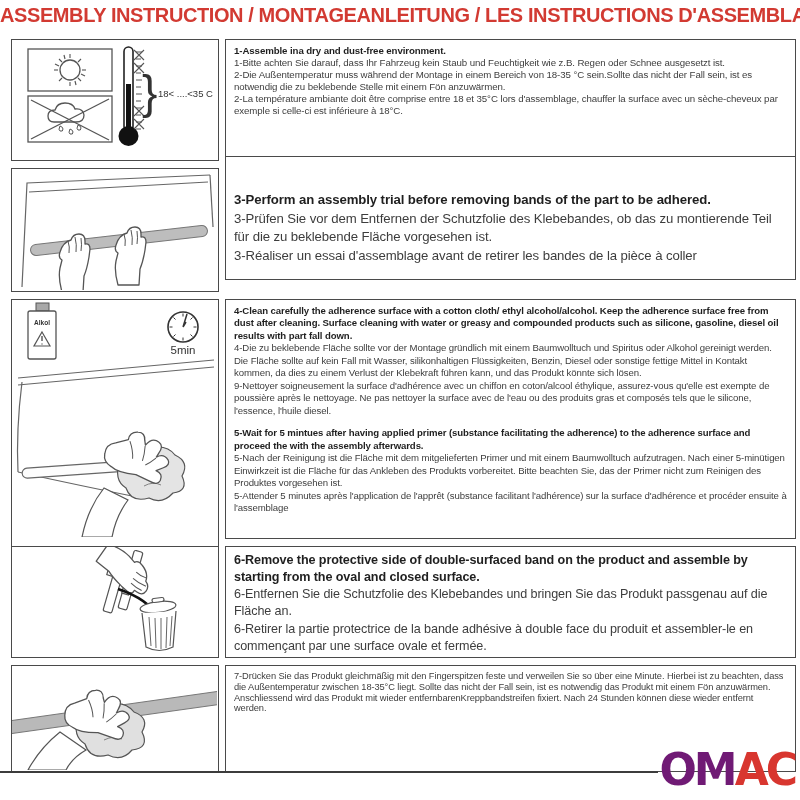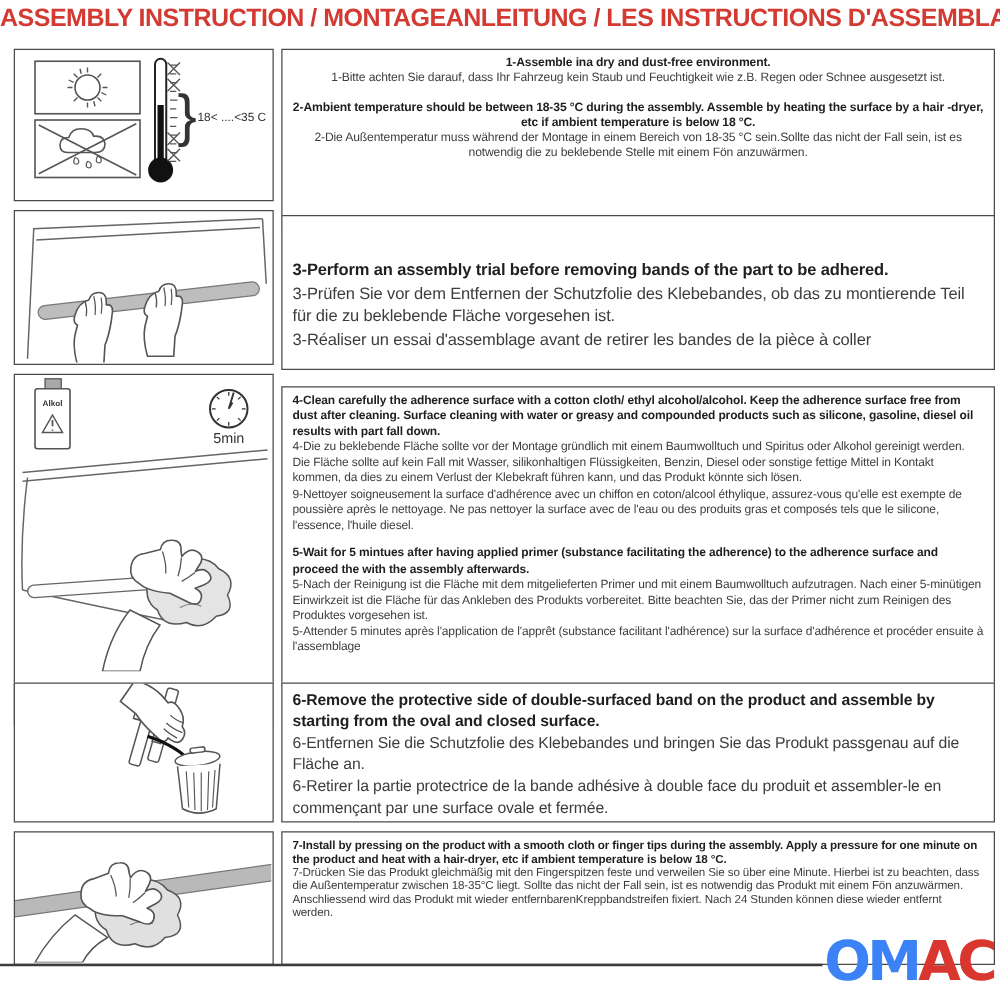--- a/index.html
+++ b/index.html
@@ -9,30 +9,30 @@
          font-size:20px;font-weight:bold;letter-spacing:-0.4px;white-space:nowrap;
          color:#d23a32;}
   .row{position:absolute;left:0;width:800px;}
   .illus{position:absolute;left:11px;width:208px;border:1.6px solid #4a4a4a;background:#fff;box-sizing:border-box;}
   .tbox{position:absolute;left:225px;width:571px;border:1.6px solid #4a4a4a;background:#fff;
         box-sizing:border-box;padding:5px 8px;}
   .tbox p{margin:0;letter-spacing:-0.1px;}
   .en{font-weight:bold;color:#1f1f1f;}
   .gap{margin-top:12px !important;}
   
-  .r1 .illus{top:39px;height:122px;} .r1 .tbox{top:39px;height:142px;font-size:9.7px;line-height:1.24;text-align:center;}
-  .r2 .illus{top:168px;height:124px;} .r2 .tbox{top:172px;height:124px;font-size:13.2px;line-height:1.42;padding-top:34px;}
-  .r3 .illus{top:299px;height:282px;} .r3 .tbox{top:309px;height:240px;font-size:9.6px;line-height:1.3;}
+  .r1 .illus{top:39px;height:122px;} .r1 .tbox{top:39px;height:142px;font-size:9.7px;line-height:1.24;}
+  .r2 .illus{top:168px;height:124px;} .r2 .tbox{top:156px;height:124px;font-size:13.2px;line-height:1.42;padding-top:34px;}
+  .r3 .illus{top:299px;height:282px;} .r3 .tbox{top:299px;height:240px;font-size:9.6px;line-height:1.3;}
   .r3 .tbox .gap{margin-top:10px !important;}
   .r4 .illus{top:546px;height:112px;} .r4 .tbox{top:546px;height:112px;font-size:12.6px;line-height:1.36;}
   .r5 .illus{top:665px;height:107px;} .r5 .tbox{top:665px;height:107px;font-size:9.3px;line-height:1.16;}
   .footer-rule{position:absolute;top:771px;left:0;width:658px;height:2px;background:#3c3c3c;}
   .logo{position:absolute;top:748px;right:5px;font-family:"DejaVu Sans",sans-serif;
         font-weight:bold;font-size:44px;letter-spacing:-3px;line-height:1;}
-  .logo .lb{color:#3b82f6;} .logo .lr{color:#d8362f;}
+  .logo .lb{color:#701a75;} .logo .lr{color:#d8362f;}
   svg{display:block;}
   svg text{font-family:"Liberation Sans",sans-serif;fill:#333;}
 </style>
 </head>
 <body>
 
 <div class="page">
 
   <h1 class="title">ASSEMBLY INSTRUCTION / MONTAGEANLEITUNG / LES INSTRUCTIONS D'ASSEMBLAGE</h1>
 
@@ -102,22 +102,22 @@
             <path d="M122 79 L132 89 M132 79 L122 89"></path>
           </g>
           <text x="130" y="68" font-size="46" fill="#444">}</text>
           <text x="146" y="57" font-size="9.5" fill="#333">18&lt; ....&lt;35 C</text>
         </g>
       </svg>
     </div>
     <div class="tbox">
       <p class="en">1-Assemble ina dry and dust-free environment.</p>
       <p>1-Bitte achten Sie darauf, dass Ihr Fahrzeug kein Staub und Feuchtigkeit wie z.B. Regen oder Schnee ausgesetzt ist.</p>
-      <p class="en gap">2-Ambient temperature should be between 18-35 °C  during the assembly. Assemble by heating the surface by a hair -dryer, etc if ambient temperature is below 18 °C.</p>
       <p>2-Die Außentemperatur muss während der Montage in einem Bereich von 18-35 °C  sein.Sollte das nicht der Fall sein, ist es notwendig die zu beklebende Stelle mit einem Fön anzuwärmen.</p>
+      <p>2-La température ambiante doit être comprise entre 18 et 35°C lors d'assemblage, chauffer la surface avec un sèche-cheveux par exemple si celle-ci est inférieure à 18°C.</p>
     </div>
   </div>
 
   <div class="row r2">
     <div class="illus">
       <svg width="205" height="121" viewBox="0 0 205 121">
         <g stroke="#666" fill="none" stroke-width="1.2">
           <path d="M10 118 L15 14 L198 6"></path>
           <path d="M17 23 L196 13"></path>
           <path d="M198 6 L201 58"></path>
@@ -221,21 +221,20 @@
     <div class="illus">
       <svg width="205" height="104" viewBox="0 0 205 104">
         <rect x="-8" y="40" width="222" height="13" rx="6" transform="rotate(-8 103 46)" fill="#b9b9b9" stroke="#777" stroke-width="1"></rect>
         <path d="M66 52 Q74 36 92 40 Q112 33 122 46 Q138 52 130 66 Q138 82 120 84 Q110 96 96 89 Q78 94 73 78 Q60 70 66 52 Z" fill="#e0e0e0" stroke="#555" stroke-width="1.2"></path>
         <path d="M80 58 q9 -6 18 -2 M92 74 q10 -5 18 -1" fill="none" stroke="#777" stroke-width="0.9"></path>
         <use href="#hand-open" transform="translate(52,20) rotate(12 33 27)"></use>
         <path d="M16 104 Q28 82 48 66 L74 84 Q60 92 54 104 Z" fill="#fff" stroke="#555" stroke-width="1.2"></path>
       </svg>
     </div>
     <div class="tbox">
-      <p class="en">7-Install by pressing on the product with a smooth cloth or finger tips during the assembly. Apply a pressure for one minute on the product and heat with a hair-dryer, etc if ambient temperature is below 18 °C.</p>
       <p>7-Drücken Sie das Produkt gleichmäßig mit den Fingerspitzen feste und verweilen Sie so über eine Minute. Hierbei ist zu beachten, dass die Außentemperatur zwischen 18-35°C liegt. Sollte das nicht der Fall sein, ist es notwendig das Produkt mit einem Fön anzuwärmen. Anschliessend wird das Produkt mit wieder entfernbarenKreppbandstreifen fixiert. Nach 24 Stunden können diese wieder entfernt werden.</p>
     </div>
   </div>
 
   <div class="footer-rule"></div>
 
   <div class="logo">
     <span class="lb">OM</span><span class="lr">AC</span>
   </div>
 

